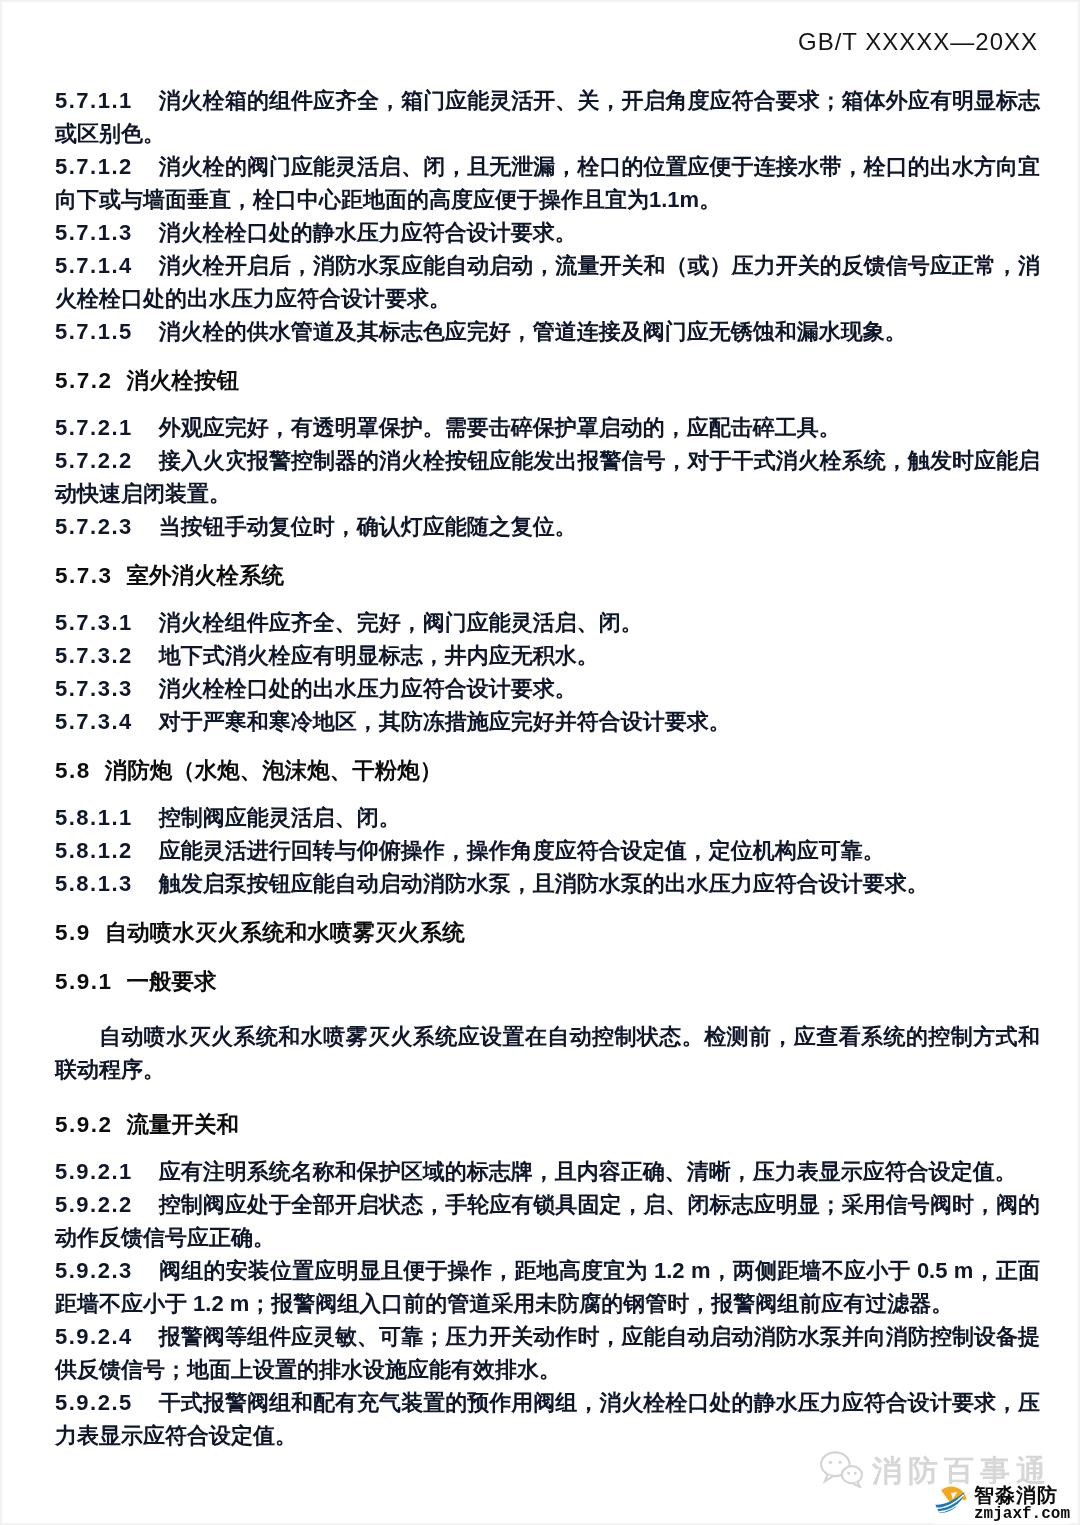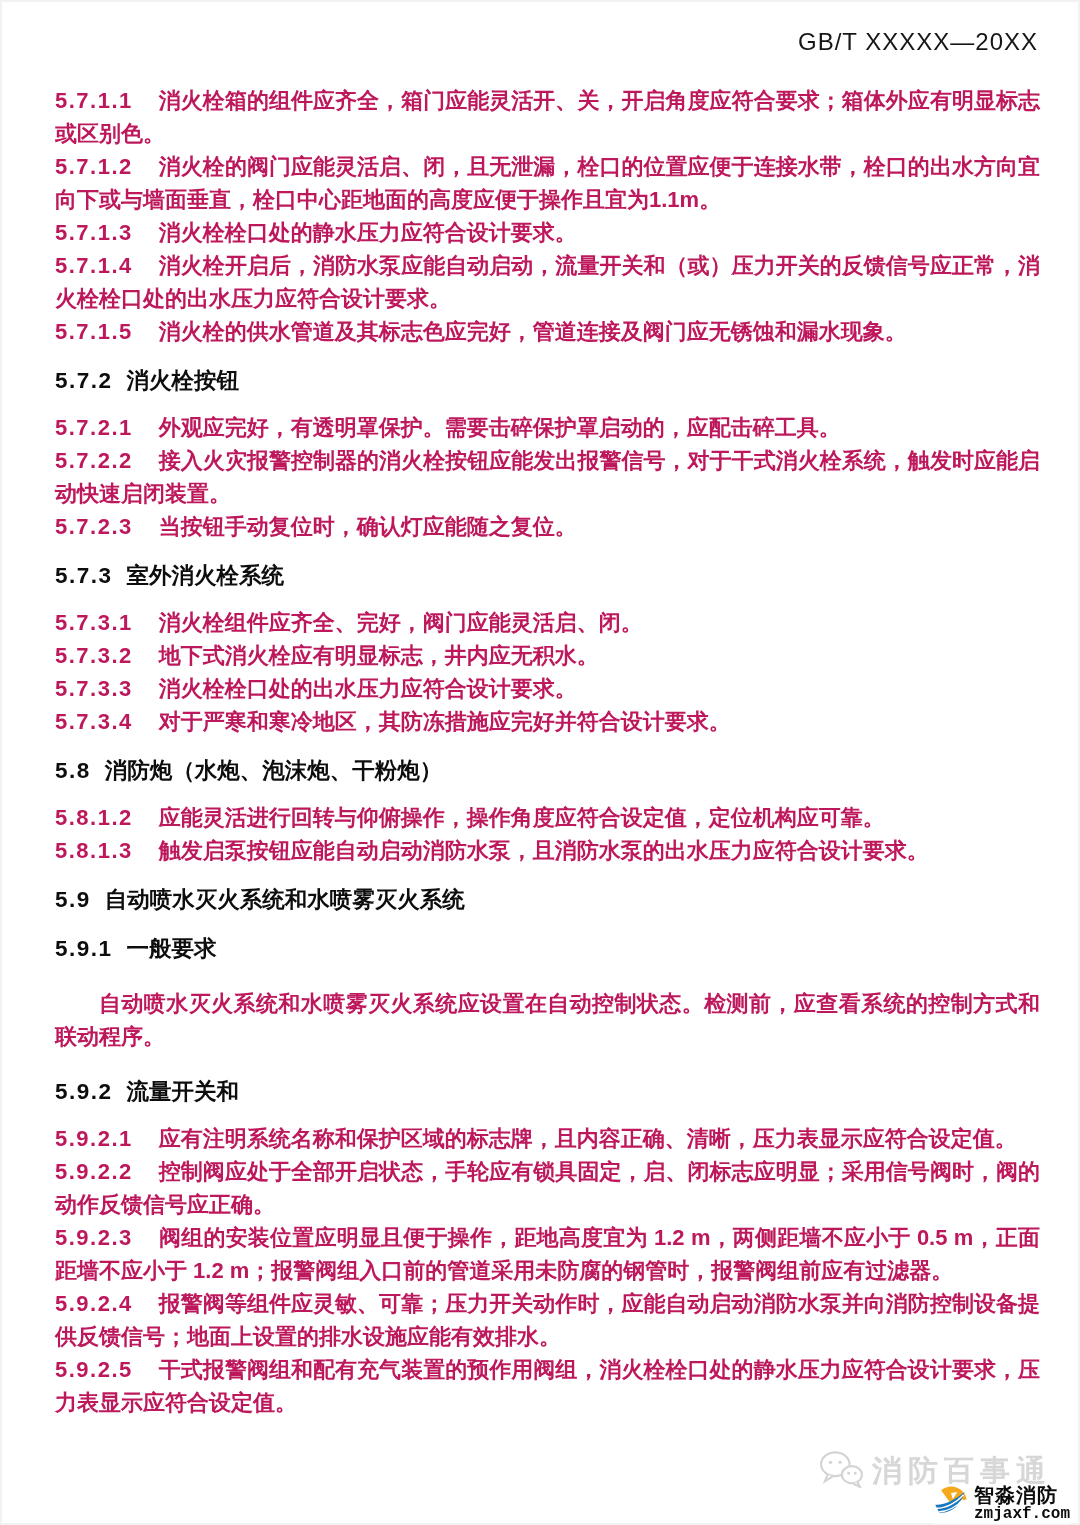--- a/index.html
+++ b/index.html
@@ -17,21 +17,21 @@
     font-size:24px; font-weight:400; letter-spacing:1px;
     color:#161616;
   }
   .content {
     position:absolute; top:84px; left:55px; right:40px;
   }
   .clause, .para {
     font-size:22px; line-height:33px;
     text-align:justify;
     font-weight:600;
-    color:#be185d;
+    color:#0f172a;
   }
   .clause .num {
     font-weight:700; letter-spacing:1.5px;
     margin-right:26px; white-space:nowrap;
   }
   .heading {
     font-size:22.5px; line-height:33px;
     font-weight:700; color:#0d0d0d;
     margin:16px 0 14px 0;
   }
@@ -75,20 +75,21 @@
       <div class="heading"><span class="num">5.7.2</span><span class="txt">消火栓按钮</span></div>
       <div class="clause"><span class="num">5.7.2.1</span><span class="txt">外观应完好，有透明罩保护。需要击碎保护罩启动的，应配击碎工具。</span></div>
       <div class="clause"><span class="num">5.7.2.2</span><span class="txt">接入火灾报警控制器的消火栓按钮应能发出报警信号，对于干式消火栓系统，触发时应能启动快速启闭装置。</span></div>
       <div class="clause"><span class="num">5.7.2.3</span><span class="txt">当按钮手动复位时，确认灯应能随之复位。</span></div>
       <div class="heading"><span class="num">5.7.3</span><span class="txt">室外消火栓系统</span></div>
       <div class="clause"><span class="num">5.7.3.1</span><span class="txt">消火栓组件应齐全、完好，阀门应能灵活启、闭。</span></div>
       <div class="clause"><span class="num">5.7.3.2</span><span class="txt">地下式消火栓应有明显标志，井内应无积水。</span></div>
       <div class="clause"><span class="num">5.7.3.3</span><span class="txt">消火栓栓口处的出水压力应符合设计要求。</span></div>
       <div class="clause"><span class="num">5.7.3.4</span><span class="txt">对于严寒和寒冷地区，其防冻措施应完好并符合设计要求。</span></div>
       <div class="heading"><span class="num">5.8</span><span class="txt">消防炮（水炮、泡沫炮、干粉炮）</span></div>
+      <div class="clause"><span class="num">5.8.1.1</span><span class="txt">控制阀应能灵活启、闭。</span></div>
       <div class="clause"><span class="num">5.8.1.2</span><span class="txt">应能灵活进行回转与仰俯操作，操作角度应符合设定值，定位机构应可靠。</span></div>
       <div class="clause"><span class="num">5.8.1.3</span><span class="txt">触发启泵按钮应能自动启动消防水泵，且消防水泵的出水压力应符合设计要求。</span></div>
       <div class="heading"><span class="num">5.9</span><span class="txt">自动喷水灭火系统和水喷雾灭火系统</span></div>
       <div class="heading"><span class="num">5.9.1</span><span class="txt">一般要求</span></div>
       <div class="para"><span class="txt">自动喷水灭火系统和水喷雾灭火系统应设置在自动控制状态。检测前，应查看系统的控制方式和联动程序。</span></div>
       <div class="heading"><span class="num">5.9.2</span><span class="txt">流量开关和</span></div>
       <div class="clause"><span class="num">5.9.2.1</span><span class="txt">应有注明系统名称和保护区域的标志牌，且内容正确、清晰，压力表显示应符合设定值。</span></div>
       <div class="clause"><span class="num">5.9.2.2</span><span class="txt">控制阀应处于全部开启状态，手轮应有锁具固定，启、闭标志应明显；采用信号阀时，阀的动作反馈信号应正确。</span></div>
       <div class="clause"><span class="num">5.9.2.3</span><span class="txt">阀组的安装位置应明显且便于操作，距地高度宜为 1.2 m，两侧距墙不应小于 0.5 m，正面距墙不应小于 1.2 m；报警阀组入口前的管道采用未防腐的钢管时，报警阀组前应有过滤器。</span></div>
       <div class="clause"><span class="num">5.9.2.4</span><span class="txt">报警阀等组件应灵敏、可靠；压力开关动作时，应能自动启动消防水泵并向消防控制设备提供反馈信号；地面上设置的排水设施应能有效排水。</span></div>

